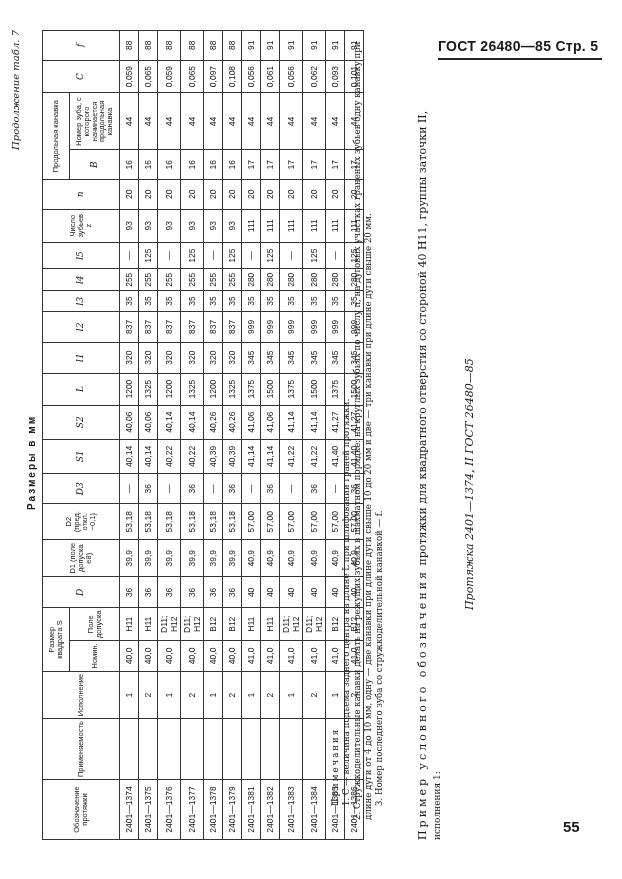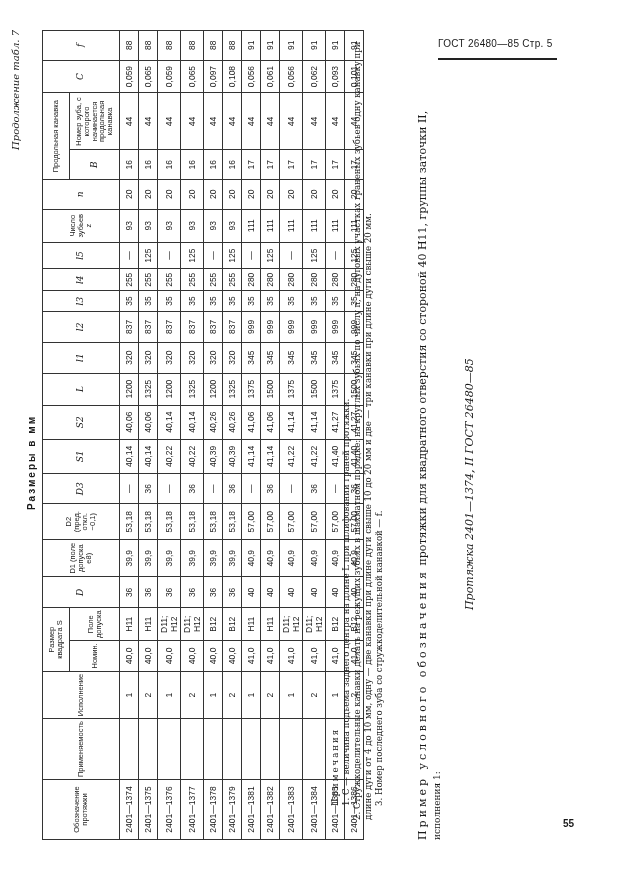--- a/index.html
+++ b/index.html
@@ -1,21 +1,21 @@
 <!DOCTYPE html>
 <html><head>
 <meta charset="utf-8">
 <style>
   html, body { margin:0; padding:0; background:#ffffff; }
   body { width:622px; height:879px; position:relative; overflow:hidden;
          font-family:"DejaVu Serif", serif; color:#1a1a1a; }
   .page-header { position:absolute; left:438px; top:38px; font-family:"Liberation Sans", sans-serif;
-         font-weight:normal; font-size:10px; letter-spacing:0.3px; }
+         font-weight:bold; font-size:14px; letter-spacing:0.3px; }
   .page-header .rule { position:absolute; left:0; right:-4px; top:20px; height:1.5px; background:#222; }
-  .page-number { position:absolute; left:563px; top:818px; font-size:10px; font-weight:bold;
+  .page-number { position:absolute; left:563px; top:818px; font-size:15px; font-weight:bold;
          font-family:"Liberation Sans", sans-serif; }
   
   .rot { position:absolute; left:0; top:0; width:820px; height:560px;
          transform-origin:0 0; transform: translate(8px, 850px) rotate(-90deg); }
   .cont-label { position:absolute; right:0; top:2px; font-style:italic; font-size:10px; }
   .sizes-label { position:absolute; left:340px; top:18px; font-size:10px; font-weight:bold;
          letter-spacing:2px; font-family:"Liberation Sans", sans-serif; }
   table.t { position:absolute; left:10px; top:34px; border-collapse:collapse; font-size:8.5px;
          font-family:"Liberation Sans", sans-serif; }
   table.t td, table.t th { border:1px solid #333; padding:1px 2px; text-align:center; vertical-align:middle; font-weight:normal; }

